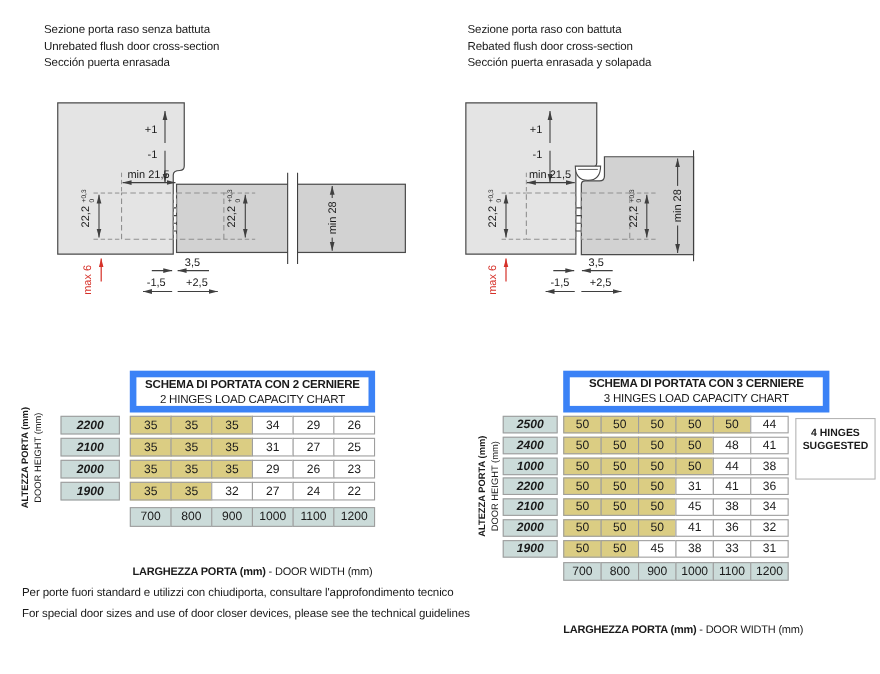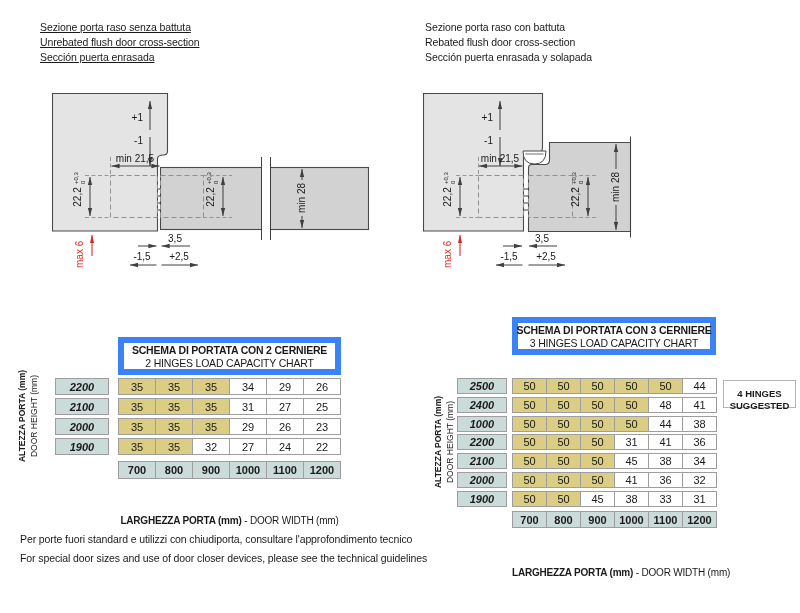--- a/index.html
+++ b/index.html
@@ -21,21 +21,21 @@
   
   .abs{position:absolute;}
   .titlebox{border:6px solid #3b82f6;background:#fff;display:flex;flex-direction:column;
             align-items:center;justify-content:center;text-align:center;box-sizing:border-box;}
   .titlebox .t1{font-weight:bold;font-size:10.5px;line-height:14px;letter-spacing:-0.2px;white-space:nowrap;}
   .titlebox .t2{font-size:10.5px;line-height:13px;letter-spacing:-0.2px;white-space:nowrap;}
   .trow{display:flex;}
   .cell{box-sizing:border-box;border:1px solid #9e9e9e;display:flex;align-items:center;
         justify-content:center;font-size:11px;background:#fff;}
   .hcell{font-weight:bold;background:var(--teal);font-style:italic;}
-  .fcell{font-weight:bold;background:var(--teal);}
+  .fcell{font-weight:normal;background:var(--teal);}
   .vcell.hl{background:var(--yellow);}
   .spacer{background:transparent;border:none;}
   
   .lt .trow{margin-bottom:3px;}
   .lt .hcell{width:54px;height:17px;}
   .lt .spacer{width:9px;}
   .lt .vcell{width:38px;height:17px;}
   .lt .vcell + .vcell{margin-left:-1px;}
   .lfoot .fcell{width:38px;height:18px;}
   .lfoot .fcell + .fcell{margin-left:-1px;}
@@ -54,21 +54,21 @@
   .axis .a1{font-weight:bold;}
   .notebox{border:1px solid #b5b5b5;background:#fff;box-sizing:border-box;text-align:center;
            font-size:9.5px;font-weight:bold;line-height:12px;padding-top:7px;}
   .fnotes{position:absolute;left:20px;top:530px;font-size:10.5px;line-height:19px;letter-spacing:-0.1px;}
 </style>
 </head>
 <body>
 
 <div class="canvas">
 
-  <div class="hdr" style="left:40px;top:20px;text-decoration:underline;">
+  <div class="hdr" style="left:40px;top:20px;">
     <div>Sezione porta raso senza battuta</div>
     <div>Unrebated flush door cross-section</div>
     <div>Sección puerta enrasada</div>
   </div>
   <div class="hdr" style="left:425px;top:20px;">
     <div>Sezione porta raso con battuta</div>
     <div>Rebated flush door cross-section</div>
     <div>Sección puerta enrasada y solapada</div>
   </div>
 
@@ -275,21 +275,21 @@
       <div class="cell fcell">900</div>
       <div class="cell fcell">1000</div>
       <div class="cell fcell">1100</div>
       <div class="cell fcell">1200</div>
     </div>
   <div class="abs caption" style="left:118px;top:486px;width:223px;">
     <span class="b">LARGHEZZA PORTA (mm)</span>
     <span>- DOOR WIDTH (mm)</span>
   </div>
 
-  <div class="abs titlebox" style="left:512px;top:317px;width:204px;height:38px;">
+  <div class="abs titlebox" style="left:512px;top:337px;width:242px;height:38px;justify-content:flex-end;">
     <div class="t1">SCHEMA DI PORTATA CON 3 CERNIERE</div>
     <div class="t2">3 HINGES LOAD CAPACITY CHART</div>
   </div>
   <div class="abs axis" style="left:376px;top:429px;">
     <div class="a1">ALTEZZA PORTA (mm)</div>
     <div class="a2">DOOR HEIGHT (mm)</div>
   </div>
   <div class="abs rt" style="left:457px;top:378px;text-align:right;">
       <div class="trow">
         <div class="cell hcell">2500</div>
@@ -367,21 +367,21 @@
       <div class="cell fcell">800</div>
       <div class="cell fcell">900</div>
       <div class="cell fcell">1000</div>
       <div class="cell fcell">1100</div>
       <div class="cell fcell">1200</div>
     </div>
   <div class="abs caption" style="left:512px;top:538px;width:206px;">
     <span class="b">LARGHEZZA PORTA (mm)</span>
     <span>- DOOR WIDTH (mm)</span>
   </div>
-  <div class="abs notebox" style="left:723px;top:380px;width:73px;height:28px;">
+  <div class="abs notebox" style="left:723px;top:380px;width:73px;height:56px;">
     <div>4 HINGES</div>
     <div>SUGGESTED</div>
   </div>
 
   <div class="fnotes">
     <div>Per porte fuori standard e utilizzi con chiudiporta, consultare l'approfondimento tecnico</div>
     <div>For special door sizes and use of door closer devices, please see the technical guidelines</div>
   </div>
 
 </div>

